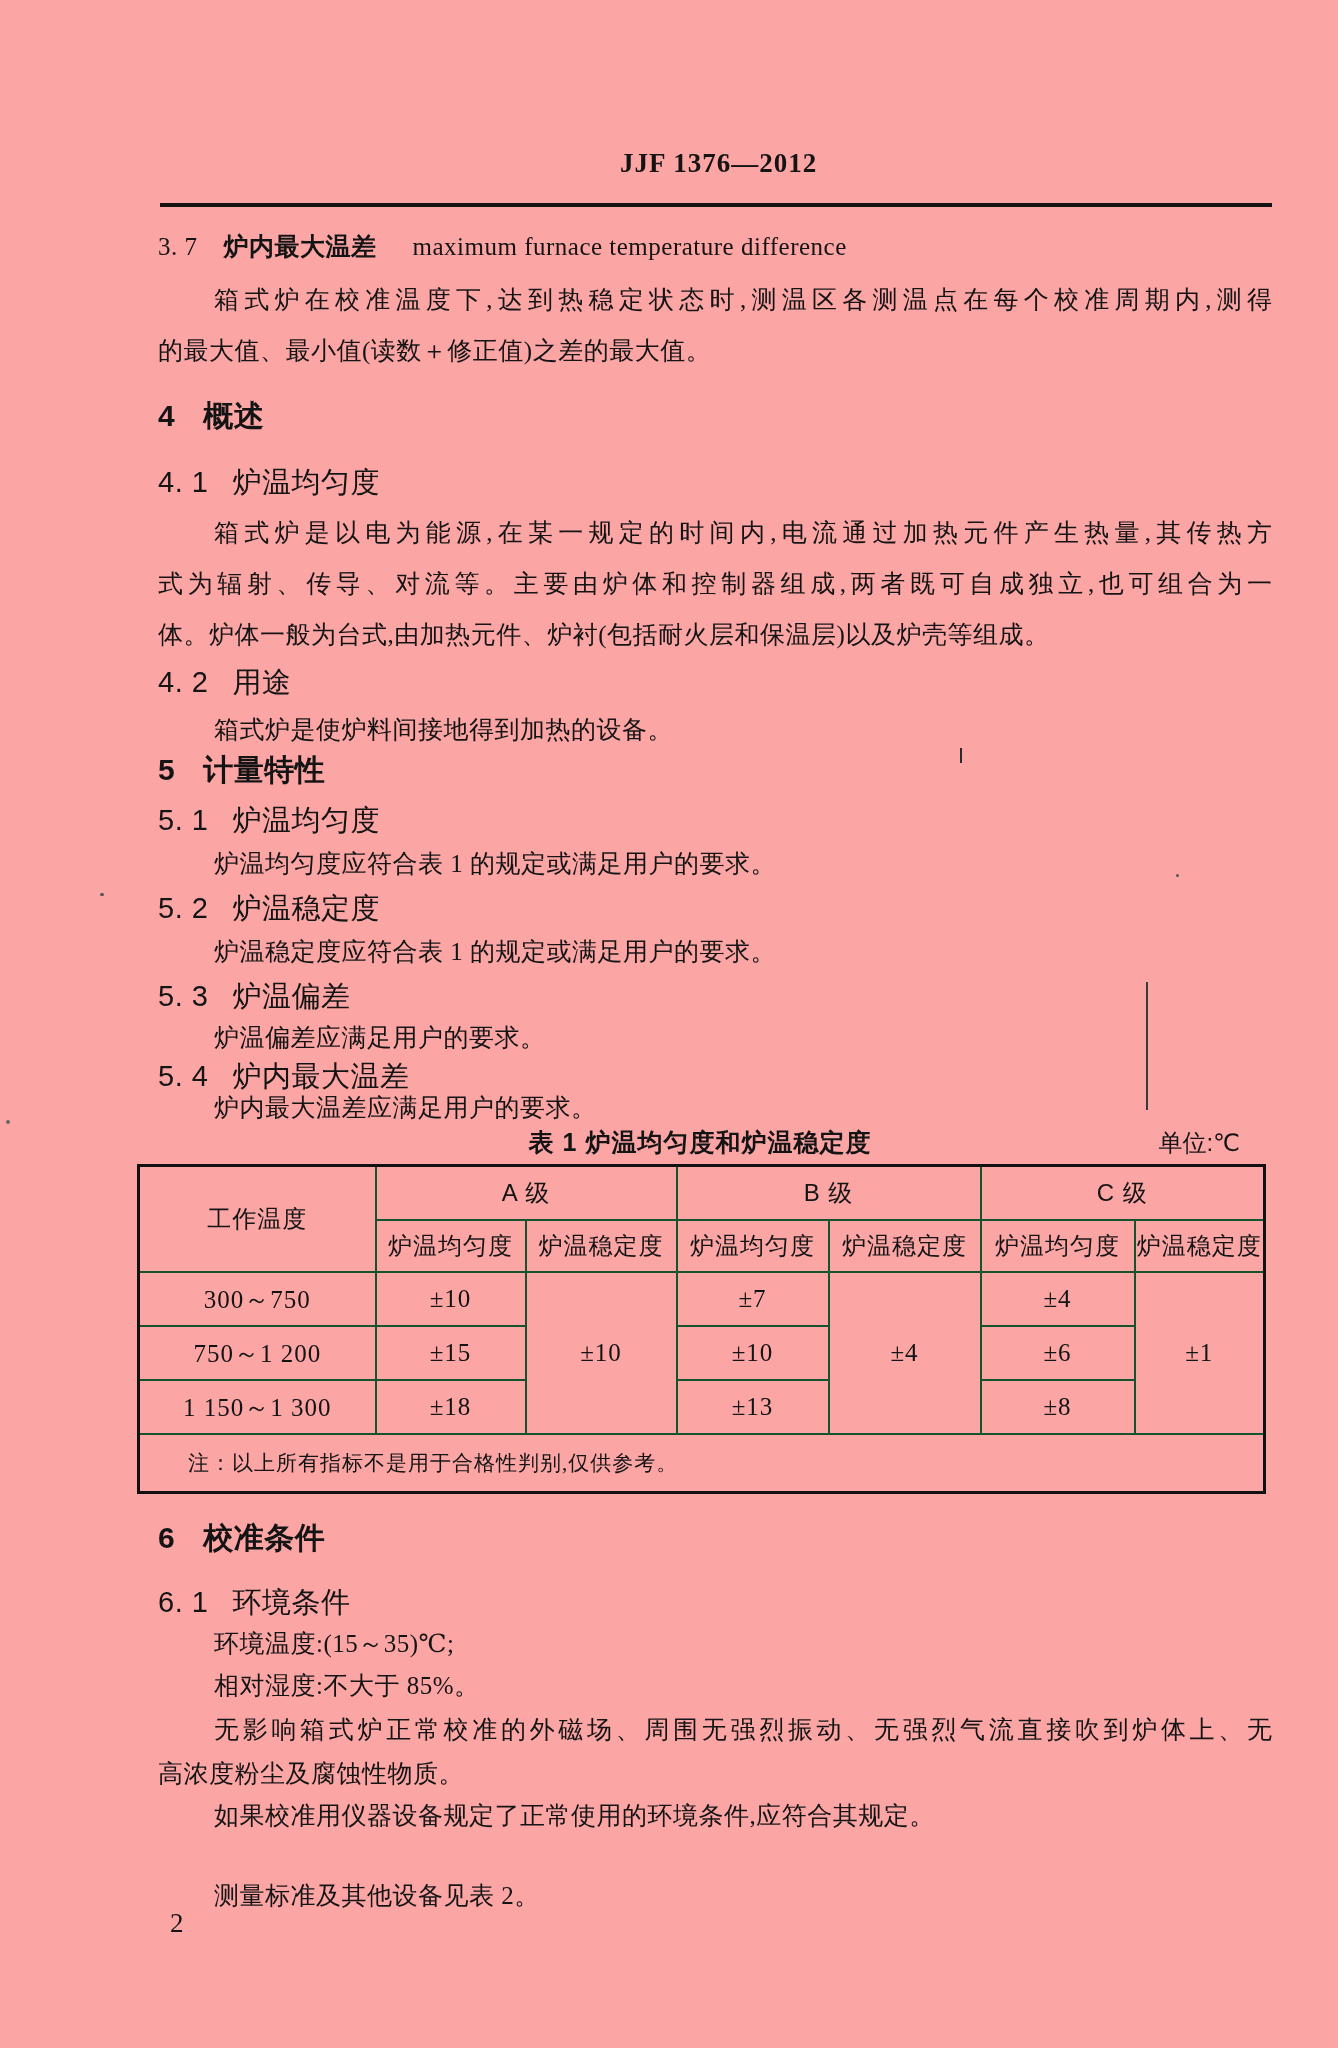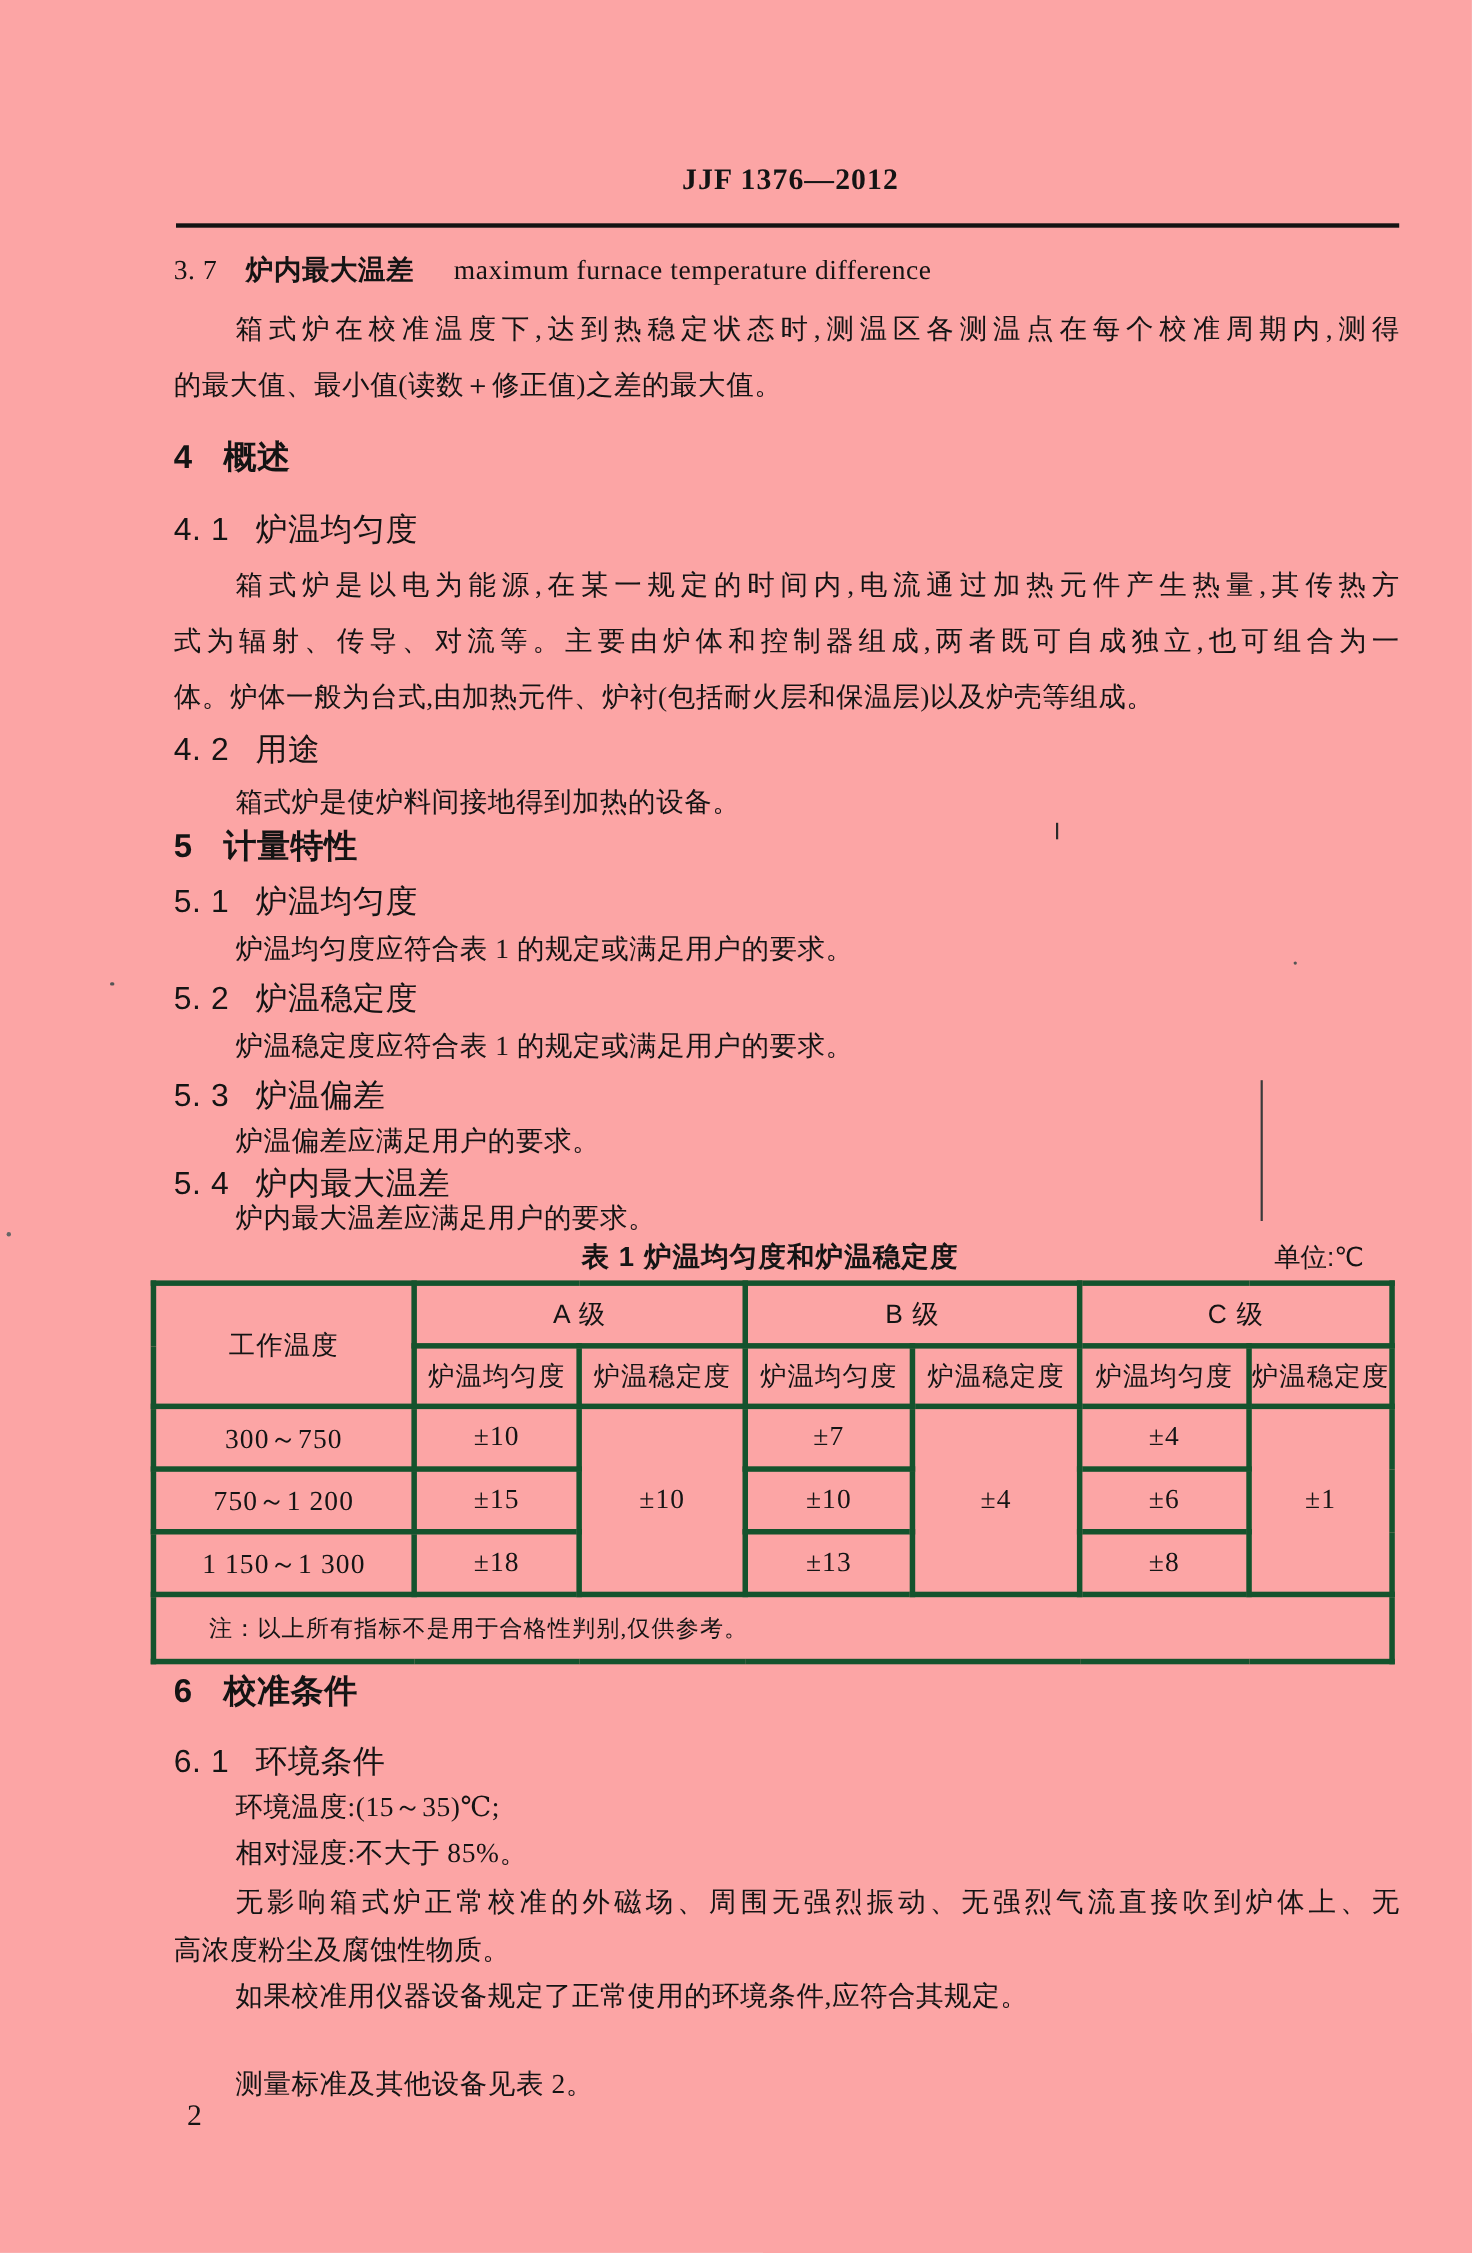--- a/index.html
+++ b/index.html
@@ -24,21 +24,21 @@
   .doc-header{position:absolute;top:148px;left:620px;font-size:27px;font-weight:700;letter-spacing:1px;font-family:"Liberation Serif","DejaVu Serif",serif;}
   .header-rule{position:absolute;top:203px;left:160px;width:1112px;height:4px;background:#141414;}
   .caption{position:absolute;top:1126px;left:137px;width:1126px;text-align:center;font-family:"Liberation Sans","DejaVu Sans",sans-serif;font-weight:700;font-size:25px;letter-spacing:1px;}
   .unit{position:absolute;top:1127px;right:98px;font-family:"Liberation Sans","DejaVu Sans",sans-serif;font-size:24px;}
   table.t1{
     position:absolute;top:1164px;left:137px;width:1126px;
     border-collapse:collapse;table-layout:fixed;
     font-size:24px;
   }
   table.t1 td{
-    border:5px solid #14532d;
+    border:2px solid #14532d;
     text-align:center;vertical-align:middle;
     padding:0;overflow:hidden;
   }
   table.t1{border:3px solid #111;}
   table.t1 .hd{font-family:"Liberation Sans","DejaVu Sans",sans-serif;letter-spacing:1px;}
   table.t1 .val{font-family:"Liberation Serif","DejaVu Serif",serif;font-size:25px;letter-spacing:1px;}
   table.t1 tr.hr1 td{height:52px;}
   table.t1 tr.hr2 td{height:50px;}
   table.t1 tr.dr td{height:52px;}
   table.t1 tr.nr td{height:56px;text-align:left;padding-left:48px;font-size:21px;letter-spacing:1px;}

